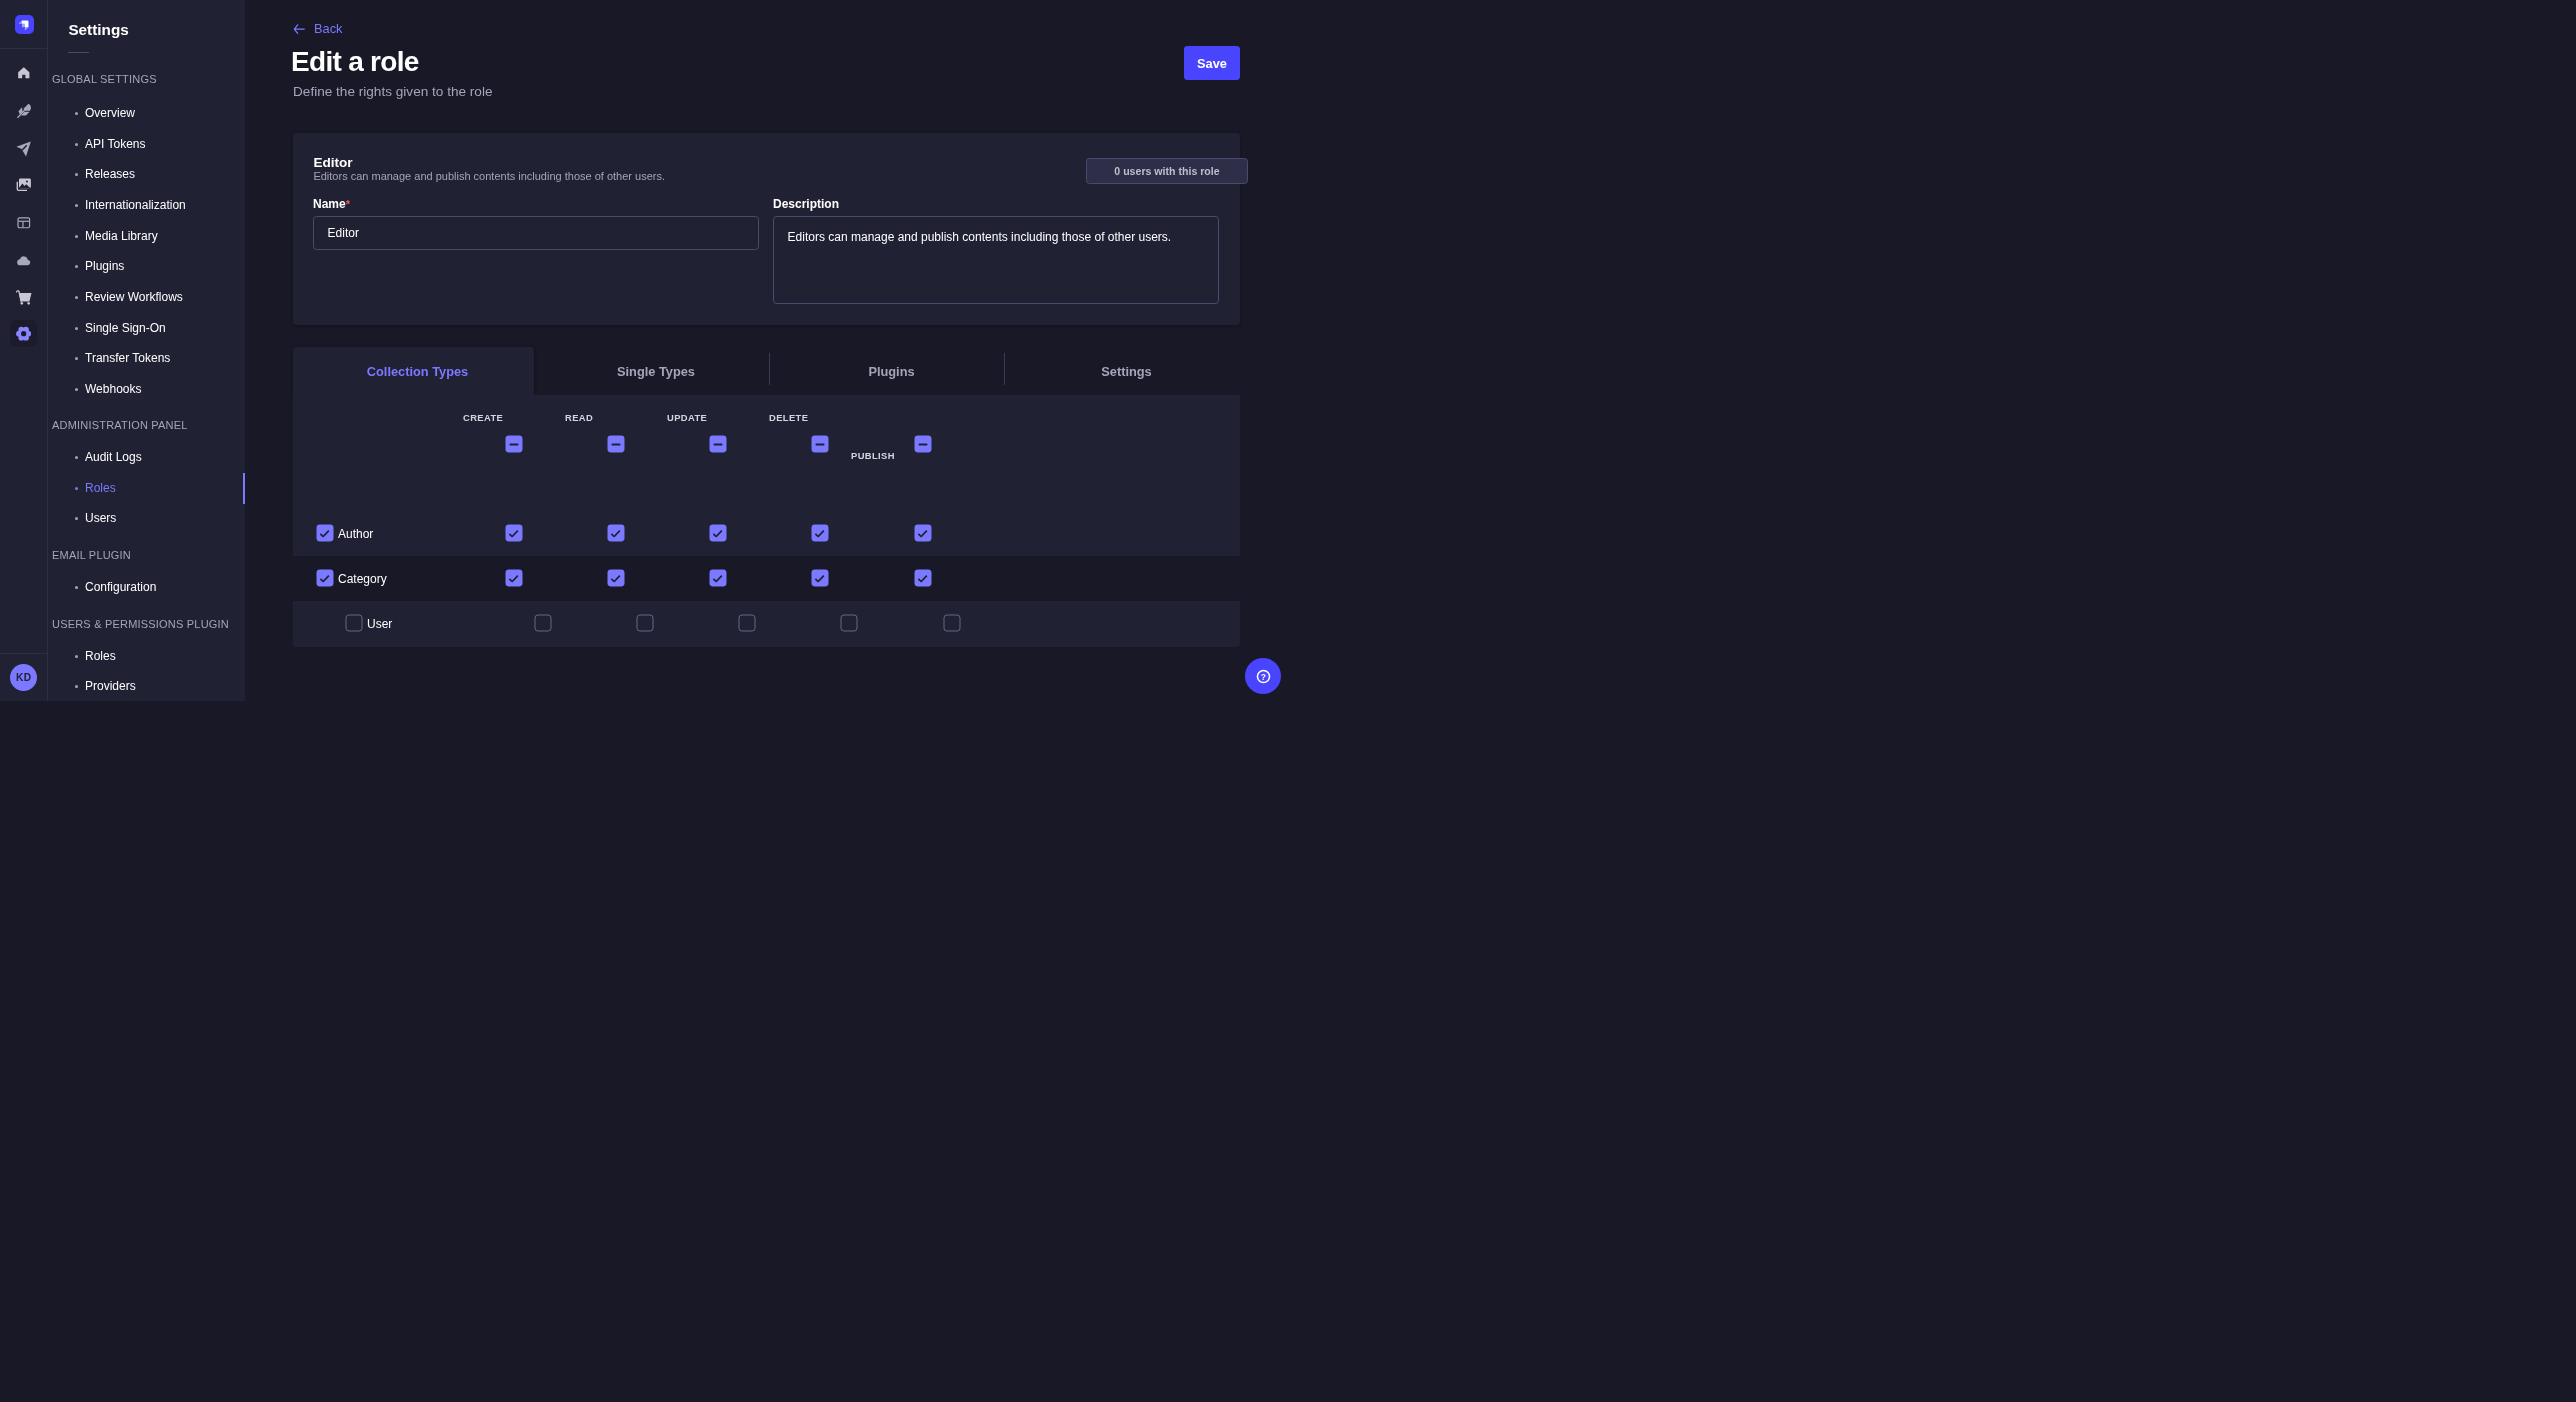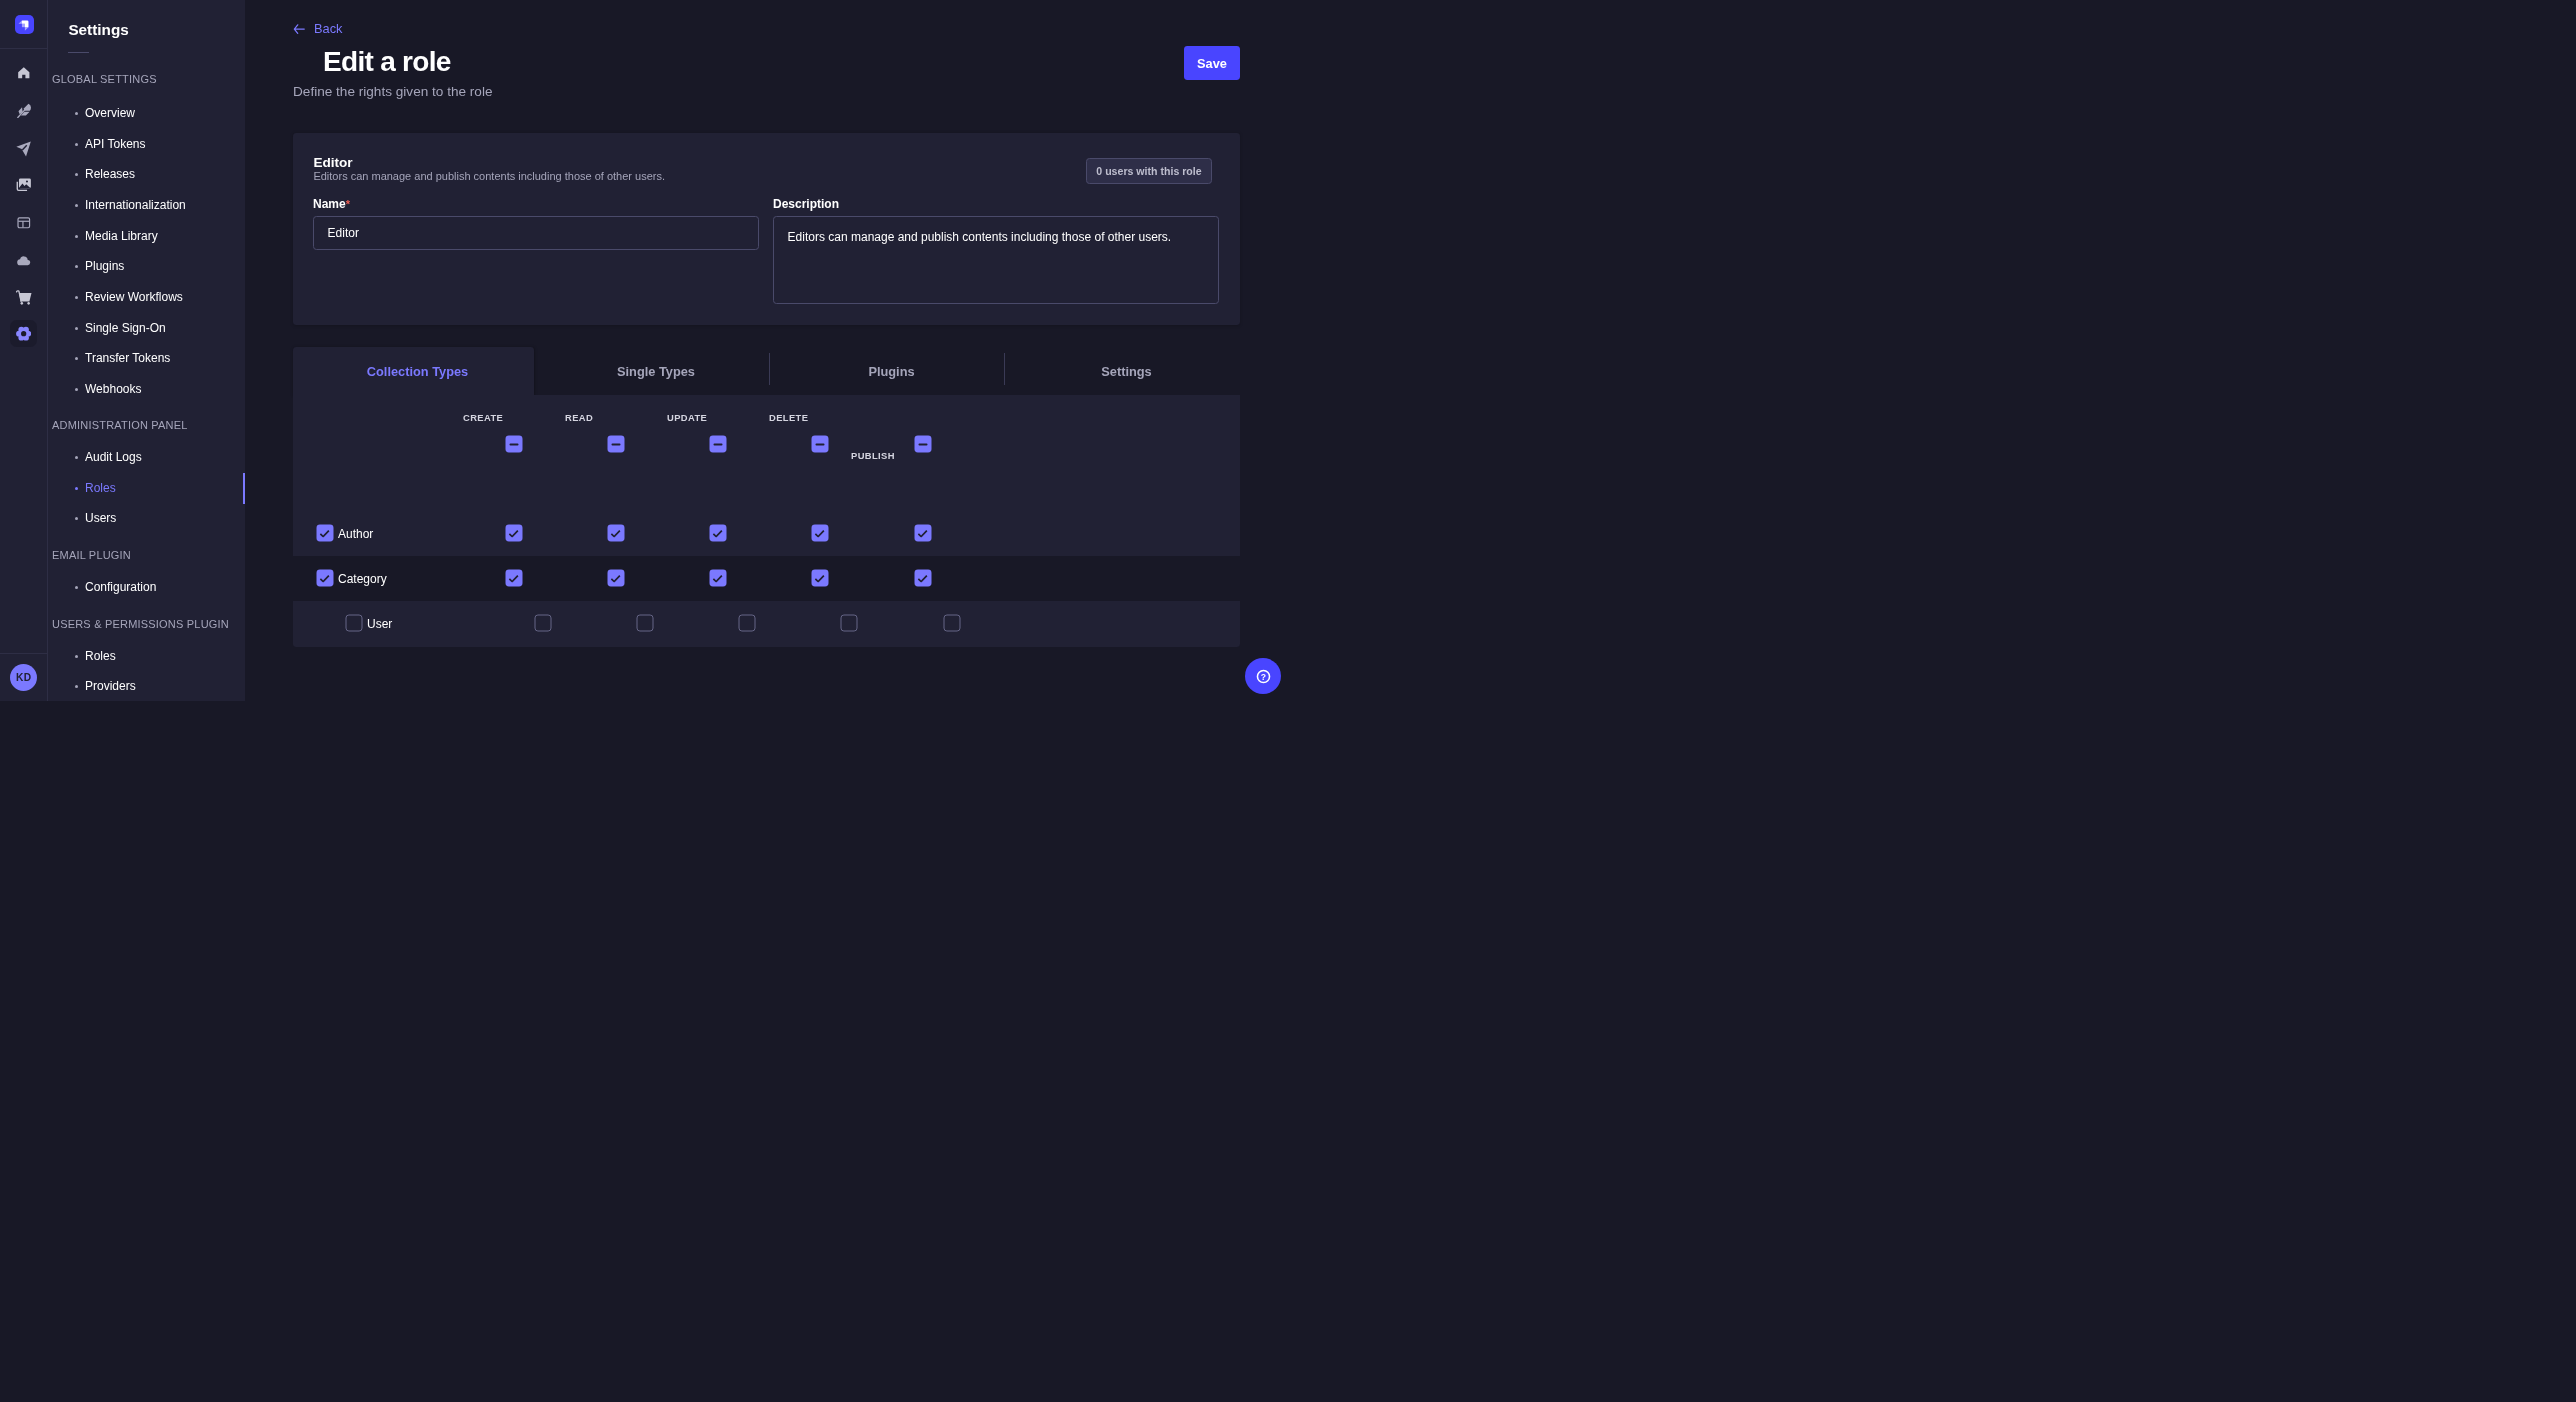--- a/index.html
+++ b/index.html
@@ -27,31 +27,31 @@
 .sitem .txt { position:absolute; left:37px; }
 .sitem.active { color:#7b79ff; }
 .sitem.active .dot { background:#7b79ff; }
 .sitem.active .bar { position:absolute; right:0px; top:0px; width:2.6px; height:31px; background:#7b79ff; }
 
 
 .content { position:absolute; left:245px; top:0; width:1043px; height:701px; background:#181826; }
 .back { position:absolute; left:293px; top:23px; height:12px; color:#7b79ff; font-size:12.8px; font-weight:500; }
 .back svg { position:absolute; left:0; top:0.9px; }
 .back span { position:absolute; left:21px; top:0px; line-height:12px; }
-h1 { position:absolute; left:291px; top:46px; font-size:28px; font-weight:700; color:#ffffff; letter-spacing:-0.7px;margin-left:32px; }
+h1 { position:absolute; left:291px; top:46px; font-size:28px; font-weight:700; color:#ffffff; letter-spacing:-0.7px; }
 .subtitle { position:absolute; left:293px; top:84px; font-size:13.6px; color:#a5a5ba; }
 .save { position:absolute; left:1184px; top:46px; width:56px; height:34px; border-radius:3.4px; background:#4945ff;
   color:#fff; font-size:12.8px; font-weight:700; display:flex; align-items:center; justify-content:center; }
 
 
 .card1 { position:absolute; left:293px; top:133px; width:947px; height:192px; background:#212134; border-radius:3.4px;
   box-shadow:0 0.9px 3.4px rgba(0,0,0,.2); }
 .card1 .ctitle { position:absolute; left:20.4px; top:22px; font-size:13.6px; font-weight:700; color:#ffffff; }
 .card1 .csub { position:absolute; left:20.4px; top:37px; font-size:11px; color:#a5a5ba; }
-.badge { position:absolute; left:793px; top:25px; width:126px; height:26.4px; background:#2e2e48; border:0.9px solid #4a4a6a;
+.badge { position:absolute; left:793px; top:25px; width:162px; height:26.4px; background:#2e2e48; border:0.9px solid #4a4a6a;
   border-radius:3.4px; color:#bebece; font-size:10.6px; font-weight:700; display:flex; align-items:center; justify-content:center; }
 .flabel { position:absolute; top:197px; font-size:12px; font-weight:700; color:#ffffff; }
 .flabel .req { color:#ee5e52; font-size:11px; }
 .finput { position:absolute; top:216px; width:446px; background:#212134; border:0.9px solid #4a4a6a; border-radius:3.4px; color:#ffffff; font-size:12px; }
 .name-input { left:313px; height:34px; line-height:32px; padding-left:13.6px; }
 .desc-area { left:773px; height:88px; padding:11px 13.6px; line-height:19px; }
 
 
 .tabs { position:absolute; left:293px; top:347px; width:947px; height:49px; }
 .tab { position:absolute; top:0; height:49px; display:flex; align-items:center; justify-content:center; font-size:12.8px; font-weight:700; color:#a5a5ba;padding-left:8px; }

